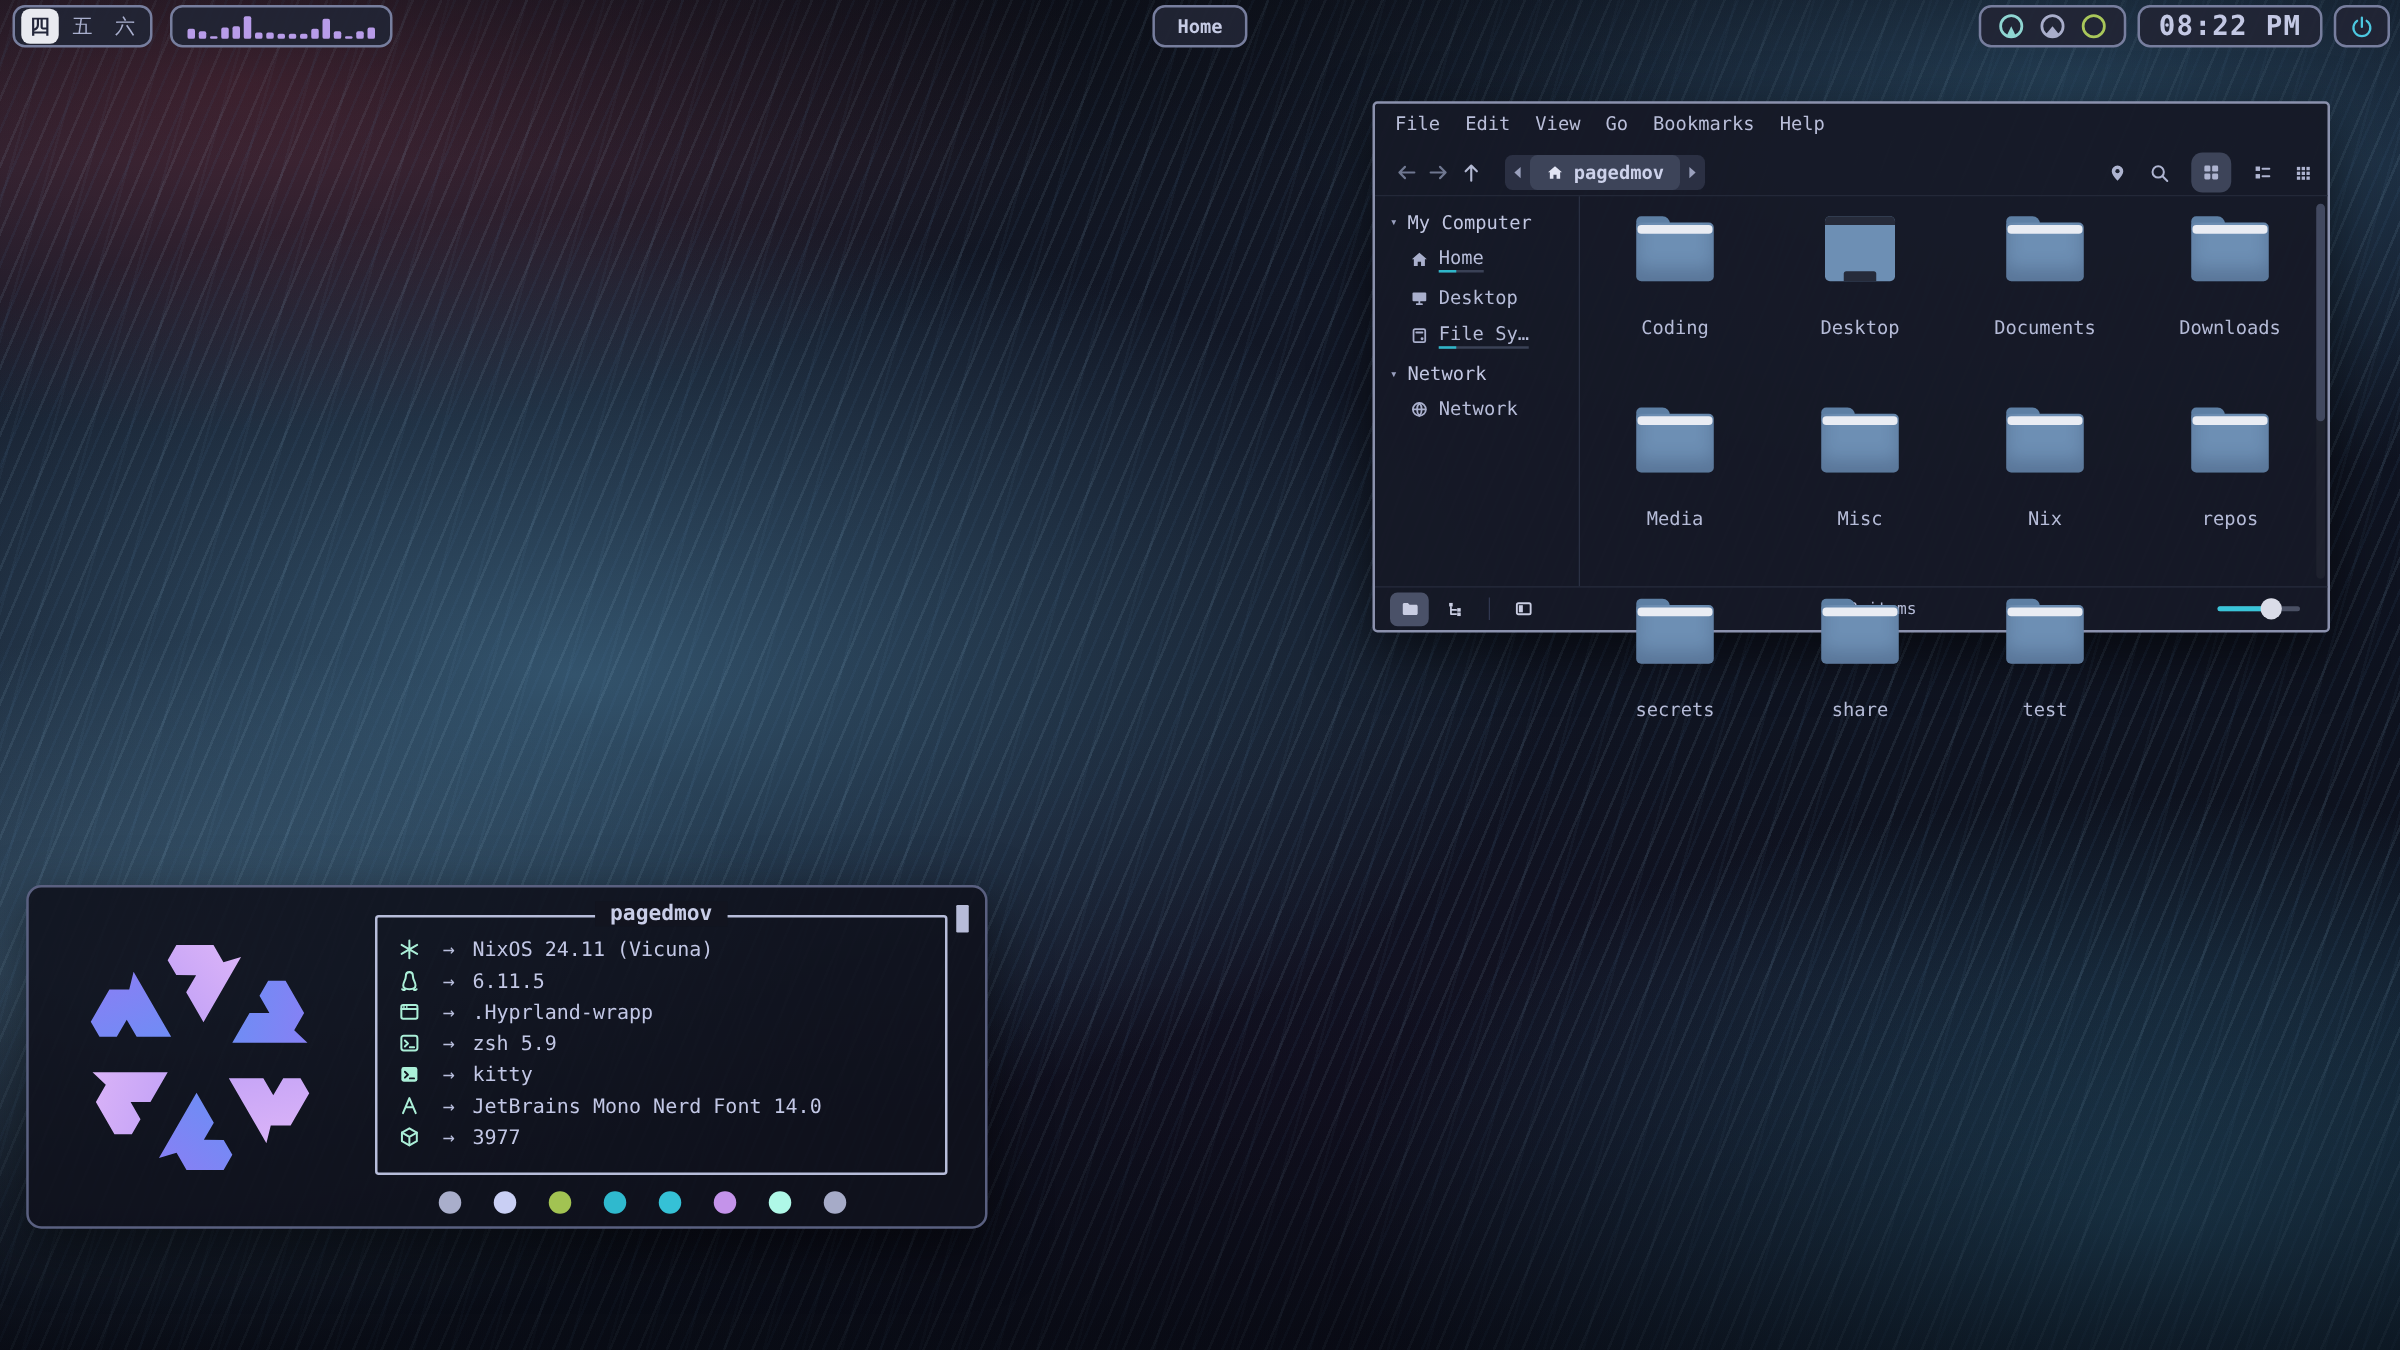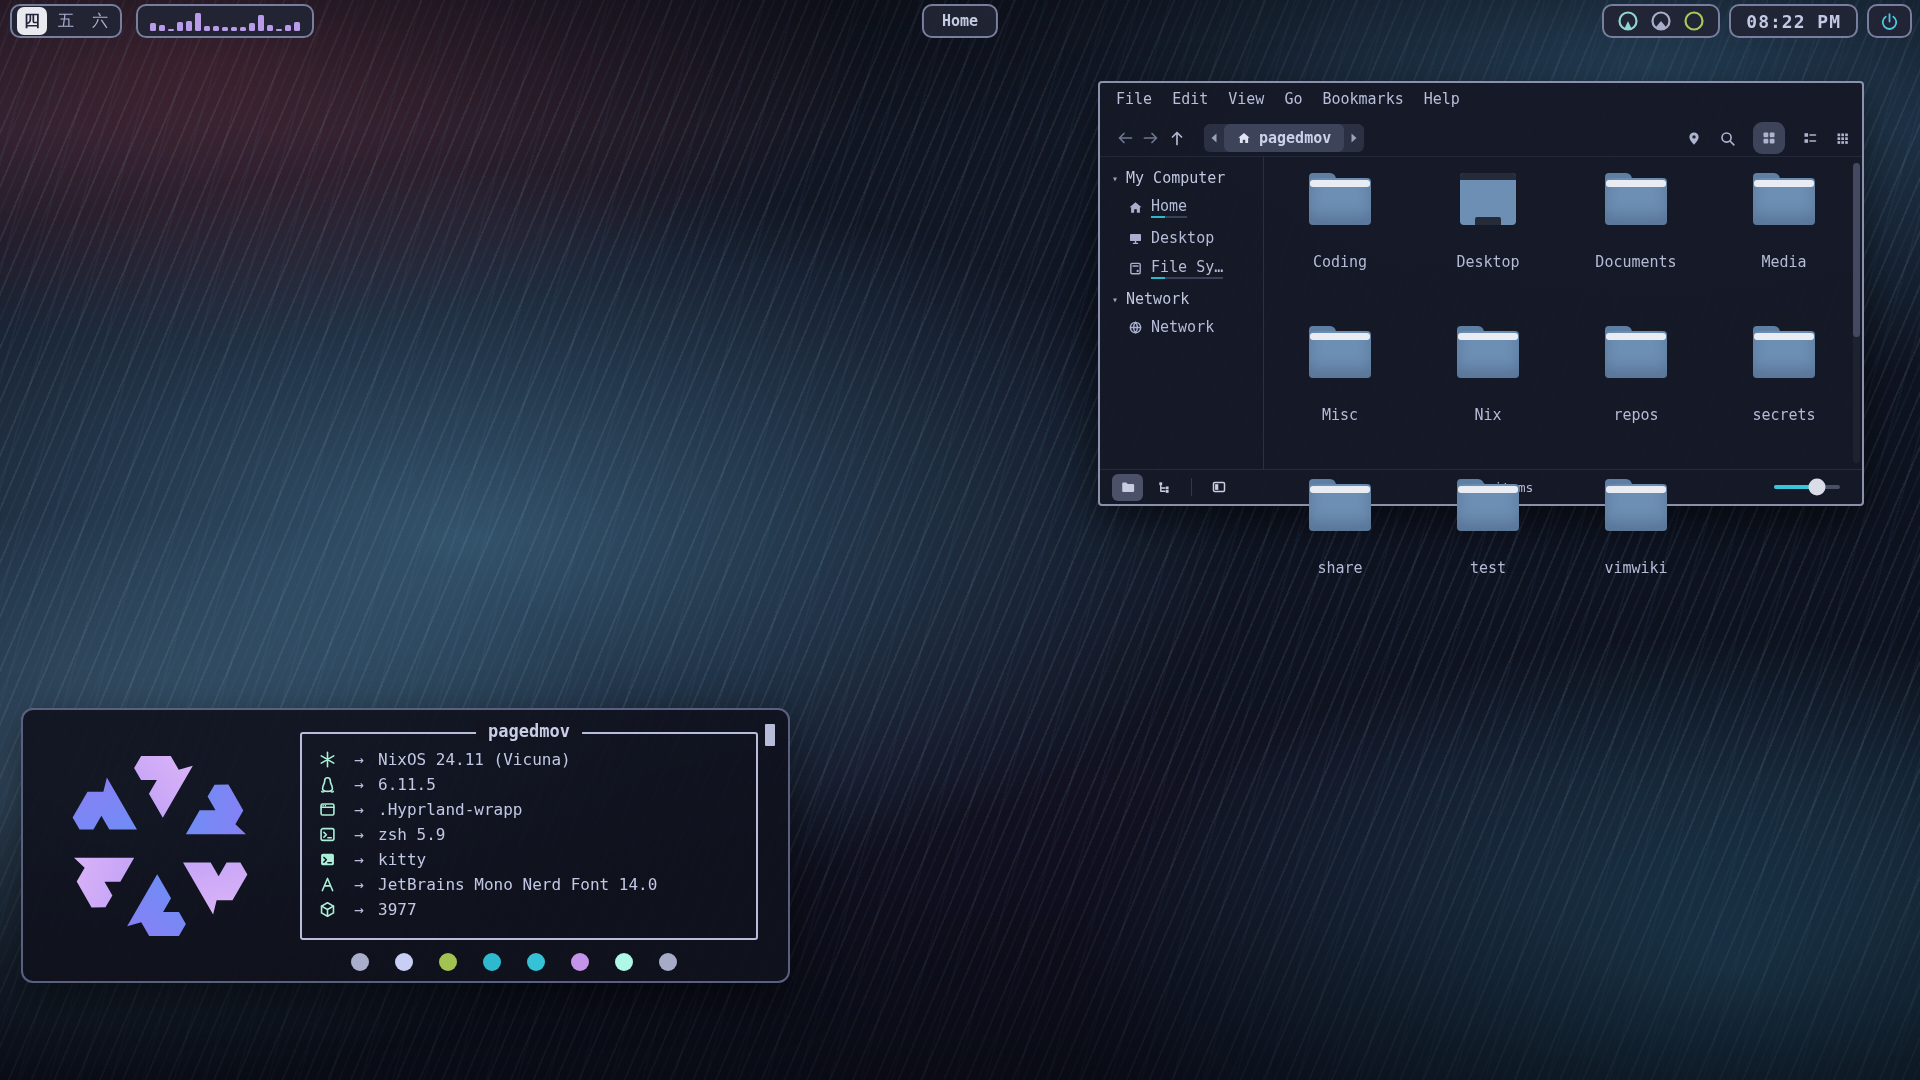--- a/index.html
+++ b/index.html
@@ -38,21 +38,21 @@
   .ws-pill{padding:0 5px;gap:4px;}
   .ws{width:30px;height:28px;display:flex;align-items:center;justify-content:center;
     color:#a9afce;font-size:16px;}
   .ws.active{background:#e9eaf0;color:#23263a;border-radius:7px;font-weight:bold;}
   .viz-pill{padding:0 12px;gap:3px;align-items:flex-end;padding-bottom:5px;}
   .vbar{width:6px;background:#b89ce9;border-radius:1.5px;}
   .home-pill{position:absolute;left:50%;top:4px;transform:translateX(-50%);
     padding:0 18px;color:#c6cbe4;font-size:15px;font-weight:bold;}
   .tb-right{position:absolute;right:8px;top:4px;display:flex;gap:9px;}
   .gauge-pill{padding:0 13px;gap:11px;}
-  .clock-pill{padding:0 15px;color:#c3c8e4;font-size:18px;font-weight:bold;letter-spacing:1px;justify-content:center;}
+  .clock-pill{padding:0 15px;color:#c3c8e4;font-size:22px;font-weight:bold;letter-spacing:1px;justify-content:center;}
   .power-pill{padding:0 11px;color:#4cc8e0;}
   
   .fm-window{position:absolute;left:1098px;top:81px;width:766px;height:425px;box-sizing:border-box;
     background:rgba(22,25,39,0.96);border:2px solid #8b91ad;border-radius:4px;
     box-shadow:0 14px 44px rgba(0,0,0,0.55);display:flex;flex-direction:column;z-index:30;}
   .fm-menubar{height:30px;padding:7px 16px 0;font-size:15px;color:#b9bed9;display:flex;}
   .menu-item{margin-right:20px;}
   .fm-toolbar{height:36px;display:flex;align-items:center;padding:0 12px;}
   .navbtn{width:26px;display:flex;justify-content:center;color:#6f7790;}
   .navbtn.lit{color:#b2b8d2;}
@@ -343,20 +343,28 @@
               <div class="strip"></div>
             </div>
             <div class="flabel">Documents</div>
           </div>
           <div class="fcell">
             <div class="ficon">
               <div class="tab"></div>
               <div class="fbody"></div>
               <div class="strip"></div>
             </div>
+            <div class="flabel">Downloads</div>
+          </div>
+          <div class="fcell">
+            <div class="ficon">
+              <div class="tab"></div>
+              <div class="fbody"></div>
+              <div class="strip"></div>
+            </div>
             <div class="flabel">Media</div>
           </div>
           <div class="fcell">
             <div class="ficon">
               <div class="tab"></div>
               <div class="fbody"></div>
               <div class="strip"></div>
             </div>
             <div class="flabel">Misc</div>
           </div>
@@ -392,28 +400,20 @@
             </div>
             <div class="flabel">share</div>
           </div>
           <div class="fcell">
             <div class="ficon">
               <div class="tab"></div>
               <div class="fbody"></div>
               <div class="strip"></div>
             </div>
             <div class="flabel">test</div>
-          </div>
-          <div class="fcell">
-            <div class="ficon">
-              <div class="tab"></div>
-              <div class="fbody"></div>
-              <div class="strip"></div>
-            </div>
-            <div class="flabel">vimwiki</div>
           </div>
         </div>
       <div class="fm-scroll">
           <div class="fm-thumb"></div>
         </div>
     </div>
   </div>
   <div class="fm-status">
     <span class="sbtn active icon">
         <svg width="16" height="16" viewBox="0 0 18 18">

